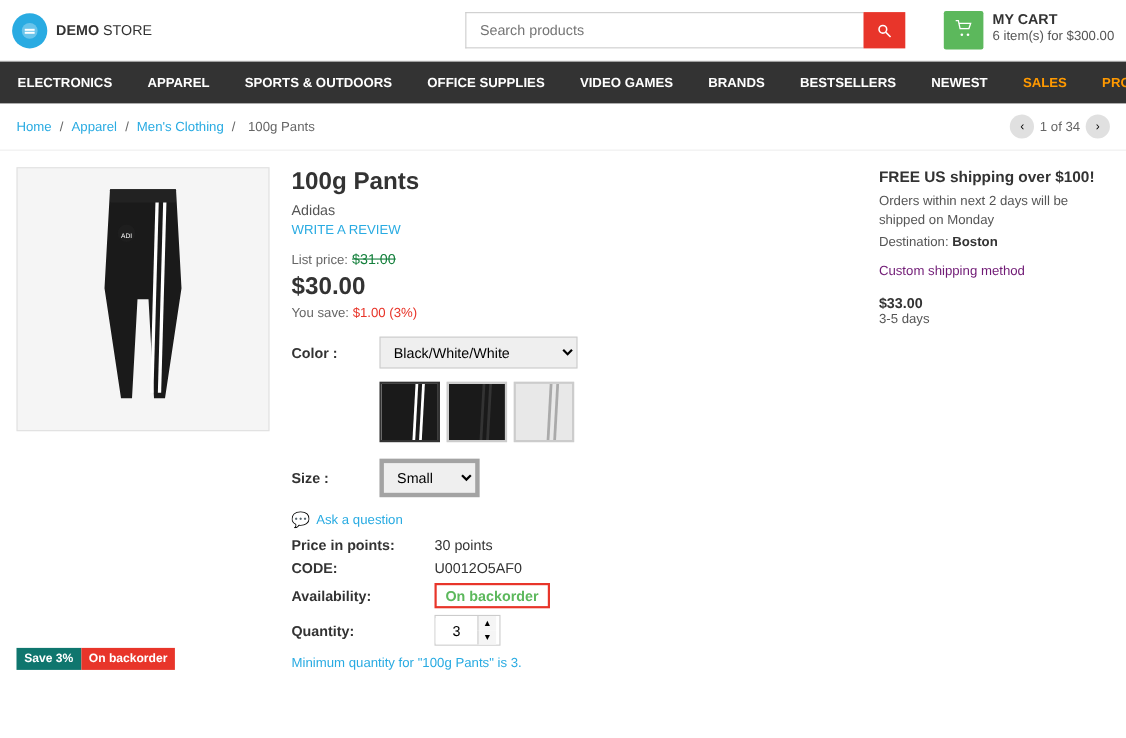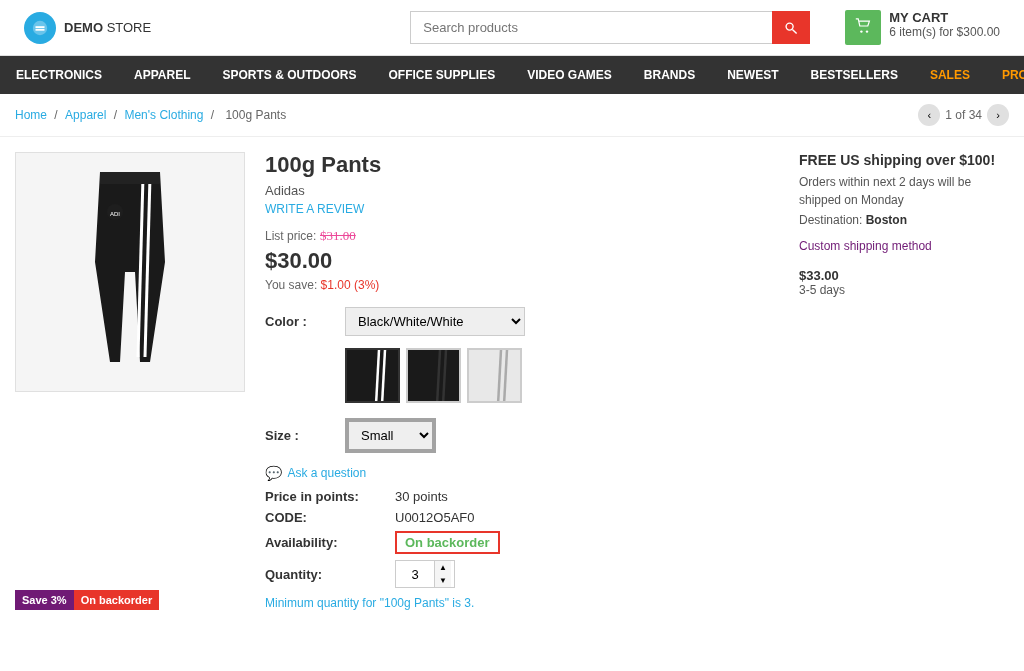--- a/index.html
+++ b/index.html
@@ -1,19 +1,19 @@
 <!DOCTYPE html>
 <html><head>
   <meta charset="utf-8">
   <style>
     * { box-sizing: border-box; margin: 0; padding: 0; }
     body { font-family: Arial, sans-serif; font-size: 13px; color: #333; background: #fff; }
 
     
-    .header { display: flex; align-items: center; padding: 10px 24px; background: #fff; border-bottom: 1px solid #e0e0e0; gap: 20px; }
+    .header { display: flex; align-items: center; padding: 10px 11px; background: #fff; border-bottom: 1px solid #e0e0e0; gap: 20px; }
     .logo-area { display: flex; align-items: center; gap: 8px; min-width: 140px; }
     .logo-icon { width: 32px; height: 32px; background: #29abe2; border-radius: 50%; display: flex; align-items: center; justify-content: center; }
     .logo-icon svg { width: 18px; height: 18px; fill: white; }
     .contact-area { font-size: 12px; }
     .phone { font-size: 15px; font-weight: bold; color: #333; }
     .request-call { color: #29abe2; text-decoration: underline; cursor: pointer; font-size: 12px; }
     .hours { color: #666; font-size: 11px; }
     .search-area { flex: 1; display: flex; max-width: 400px; margin-left: auto; }
     .search-input { flex: 1; border: 1px solid #ccc; border-right: none; padding: 8px 12px; font-size: 13px; outline: none; border-radius: 0; }
     .search-btn { background: #e8352a; border: none; padding: 8px 12px; cursor: pointer; color: white; display: flex; align-items: center; }
@@ -36,30 +36,30 @@
     .breadcrumb a { color: #29abe2; text-decoration: none; }
     .breadcrumb span { margin: 0 4px; }
     .pagination-nav { display: flex; align-items: center; gap: 5px; font-size: 12px; color: #666; }
     .nav-arrow { width: 22px; height: 22px; background: #e0e0e0; border: none; cursor: pointer; border-radius: 50%; display: flex; align-items: center; justify-content: center; font-size: 11px; }
 
     
     .main-content { display: flex; padding: 15px; gap: 20px; }
     .product-image-area { width: 230px; flex-shrink: 0; position: relative; }
     .product-image { width: 100%; height: 240px; background: #f5f5f5; display: flex; align-items: center; justify-content: center; border: 1px solid #e0e0e0; overflow: hidden; }
     .badge-area { position: absolute; bottom: 0; left: 0; display: flex; }
-    .badge-save { background: #701a75; color: white; font-size: 11px; font-weight: bold; padding: 4px 7px; }
+    .badge-save { background: #0f766e; color: white; font-size: 11px; font-weight: bold; padding: 4px 7px; }
     .badge-backorder { background: #e8352a; color: white; font-size: 11px; font-weight: bold; padding: 4px 7px; }
 
     .product-details { flex: 1; }
     .product-title { font-size: 22px; font-weight: bold; color: #333; margin-bottom: 5px; }
     .brand-name { font-size: 13px; color: #555; margin-bottom: 4px; }
     .write-review { font-size: 12px; color: #29abe2; text-decoration: none; cursor: pointer; display: block; margin-bottom: 12px; }
     .price-section { margin-bottom: 8px; }
     .list-price-label { font-size: 12px; color: #666; }
-    .list-price-value { text-decoration: line-through; color: #ec4899; font-family: Liberation Serif, serif; }
+    .list-price-value { text-decoration: line-through; color: #15803d; }
     .current-price { font-size: 22px; font-weight: bold; color: #333; margin: 4px 0; }
     .savings { font-size: 12px; color: #666; margin-bottom: 15px; }
     .savings span { color: #e8352a; }
 
     .option-row { display: flex; align-items: center; margin-bottom: 12px; gap: 10px; }
     .option-label { font-size: 13px; font-weight: bold; min-width: 70px; }
     .color-select { padding: 5px 8px; border: 1px solid #ccc; font-size: 13px; min-width: 180px; }
     .size-select { padding: 5px 8px; border: 4px solid #a3a3a3; font-size: 13px; min-width: 80px; }
 
     .color-swatches { display: flex; gap: 6px; margin-bottom: 15px; margin-left: 80px; }
@@ -131,22 +131,22 @@
   </div>
 </div>
 
 <nav class="nav">
   <a class="nav-item">ELECTRONICS</a>
   <a class="nav-item">APPAREL</a>
   <a class="nav-item">SPORTS &amp; OUTDOORS</a>
   <a class="nav-item">OFFICE SUPPLIES</a>
   <a class="nav-item">VIDEO GAMES</a>
   <a class="nav-item">BRANDS</a>
+  <a class="nav-item">BESTSELLERS</a>
   <a class="nav-item">NEWEST</a>
-  <a class="nav-item">BESTSELLERS</a>
   <a class="nav-item sales">SALES</a>
   <a class="nav-item promotions">PROMOTIONS</a>
 </nav>
 
 <div class="breadcrumb-bar">
   <div class="breadcrumb">
     <a href="#">Home</a>
     <span> / </span>
     <a href="#">Apparel</a>
     <span> / </span>

